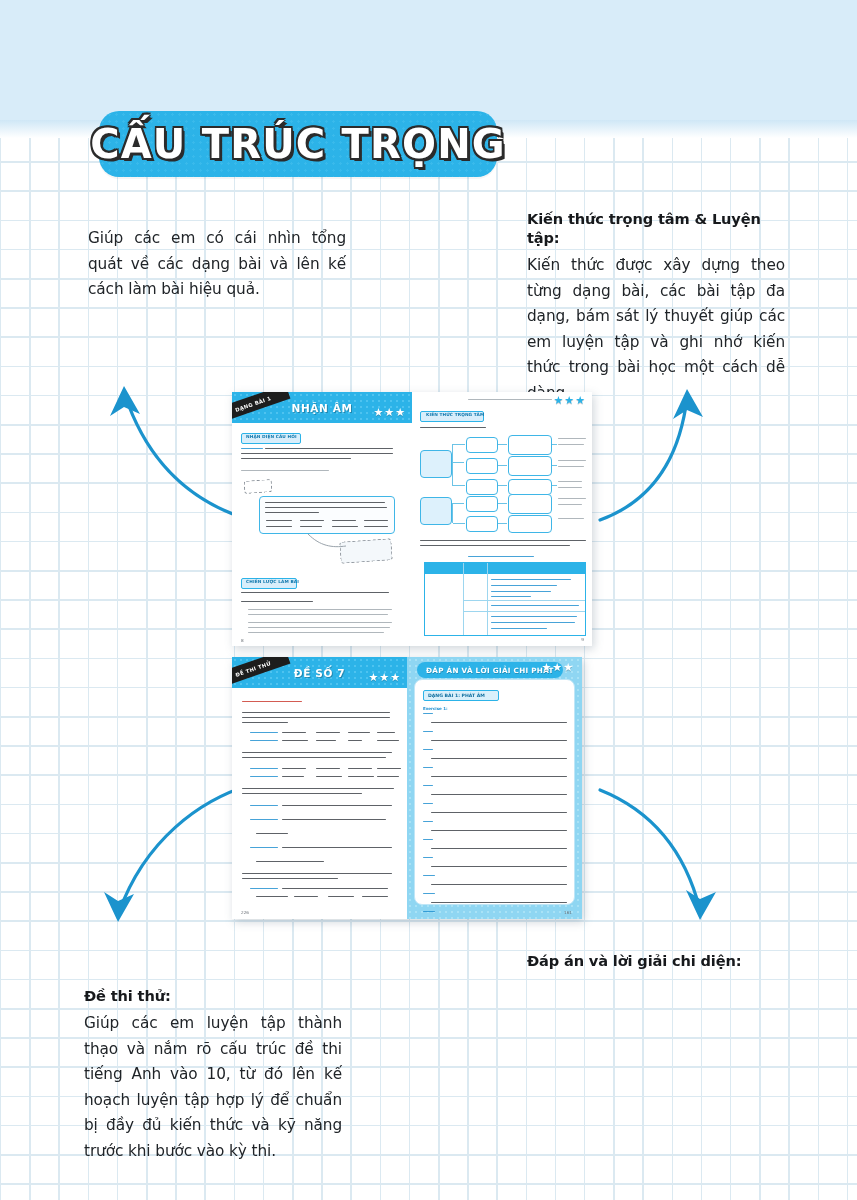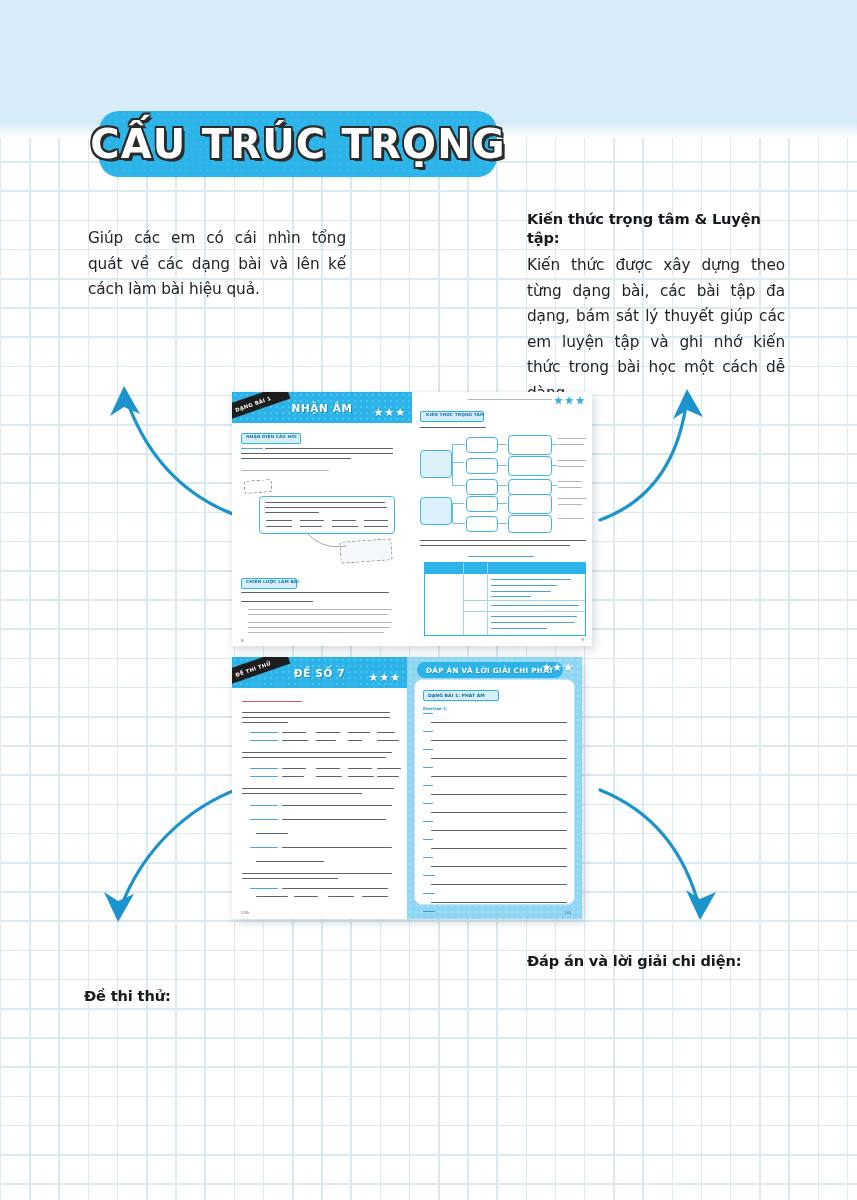--- a/index.html
+++ b/index.html
@@ -168,20 +168,21 @@
     <div class="bd">Giúp các em có cái nhìn tổng quát về các dạng bài và lên kế cách làm bài hiệu quả.</div>
   </div>
 
   <div class="txt" id="tb-tr">
     <div class="hd">Kiến thức trọng tâm &amp; Luyện tập:</div>
     <div class="bd">Kiến thức được xây dựng theo từng dạng bài, các bài tập đa dạng, bám sát lý thuyết giúp các em luyện tập và ghi nhớ kiến thức trong bài học một cách dễ dàng.</div>
   </div>
 
   <div class="txt" id="tb-bl">
     <div class="hd">Đề thi thử:</div>
+    <div class="bd">Giúp các em luyện tập thành thạo và nắm rõ cấu trúc đề thi tiếng Anh vào 10, từ đó lên kế hoạch luyện tập hợp lý để chuẩn bị đầy đủ kiến thức và kỹ năng trước khi bước vào kỳ thi.</div>
   </div>
 
   <div class="txt" id="tb-br">
     <div class="hd">Đáp án và lời giải chi diện:</div>
   </div>
 
   <div class="spread" id="spread-top">
 
     <div class="pg left">
       <div class="pg-head dots"></div>

